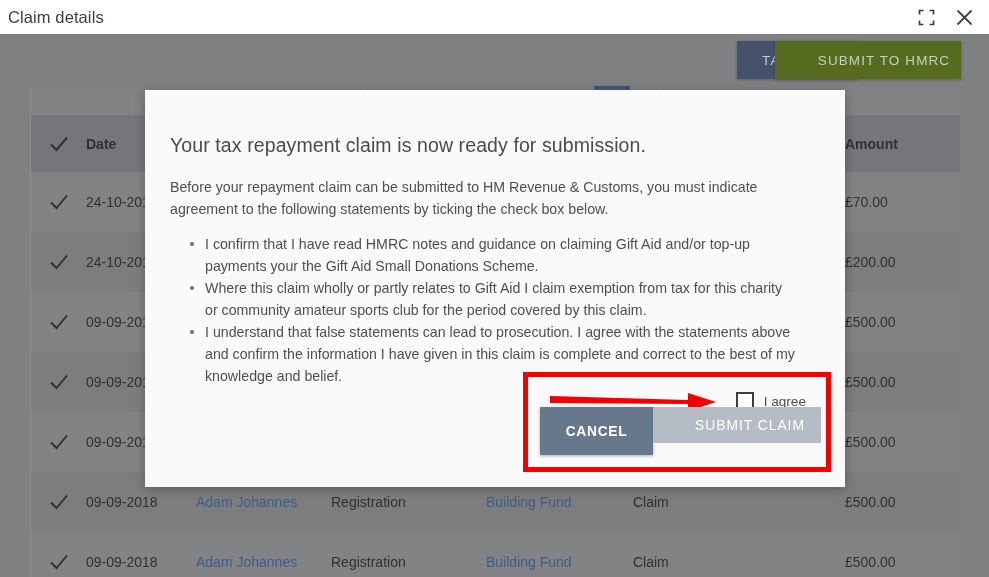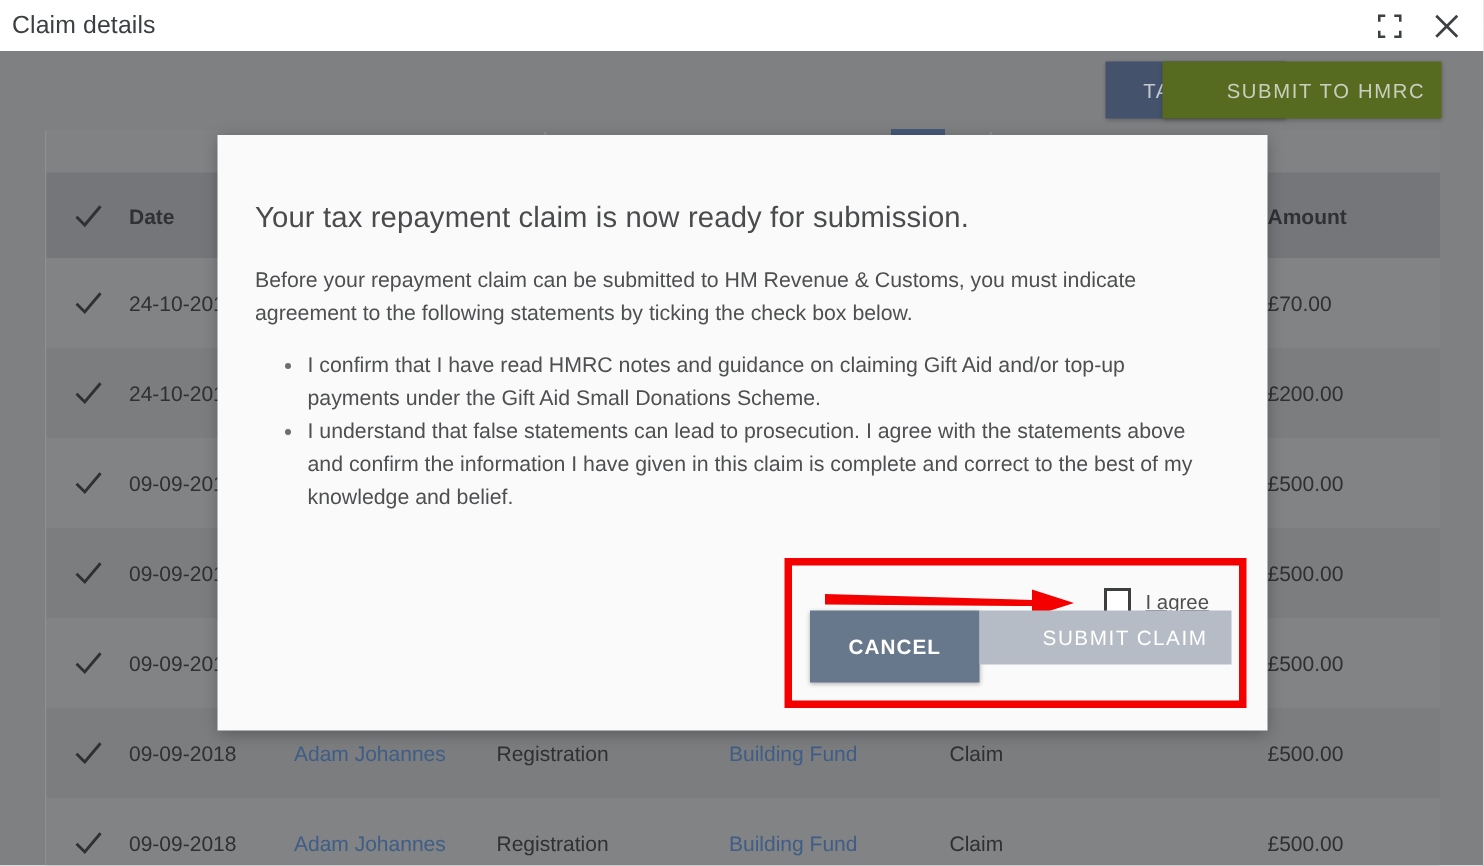--- a/index.html
+++ b/index.html
@@ -472,21 +472,22 @@
         </div>
 
       </div>
     </div>
   </div>
 
   <div class="modal">
     <div class="modal-title">Your tax repayment claim is now ready for submission.</div>
     <div class="modal-intro">Before your repayment claim can be submitted to HM Revenue &amp; Customs, you must indicate agreement to the following statements by ticking the check box below.</div>
     <ul class="modal-list">
-      <li>I confirm that I have read HMRC notes and guidance on claiming Gift Aid and/or top-up payments under the Gift Aid Small Donations Scheme.</li>
+      <li>I confirm that I have read HMRC notes and guidance on claiming Gift Aid and/or top-up payments your the Gift Aid Small Donations Scheme.</li>
+      <li>Where this claim wholly or partly relates to Gift Aid I claim exemption from tax for this charity or community amateur sports club for the period covered by this claim.</li>
       <li>I understand that false statements can lead to prosecution. I agree with the statements above and confirm the information I have given in this claim is complete and correct to the best of my knowledge and belief.</li>
     </ul>
 
     <div class="action-highlight">
       <svg class="arrow-svg" viewBox="0 0 175 24">
         <path d="M2 6 L140 10 L140 3 L168 12 L140 21 L140 14 L2 13 Z" fill="#f40000"></path>
       </svg>
       <div class="agree-row">
         <div class="checkbox"></div>
         <div class="agree-label">I agree</div>

